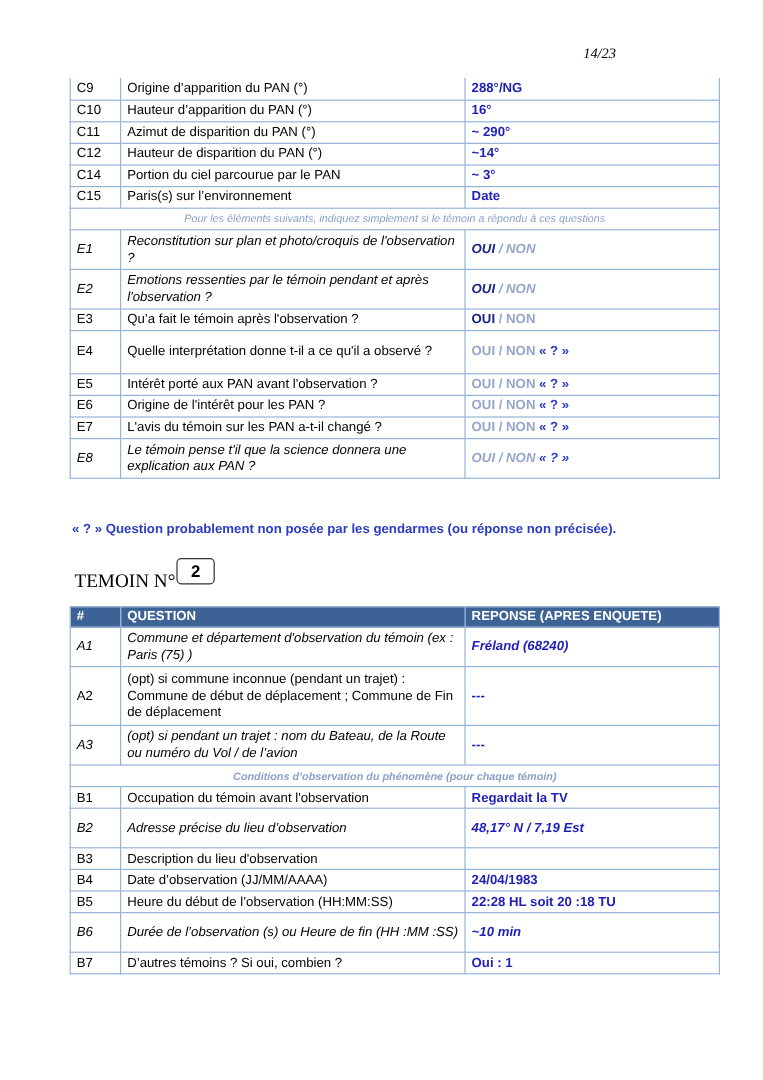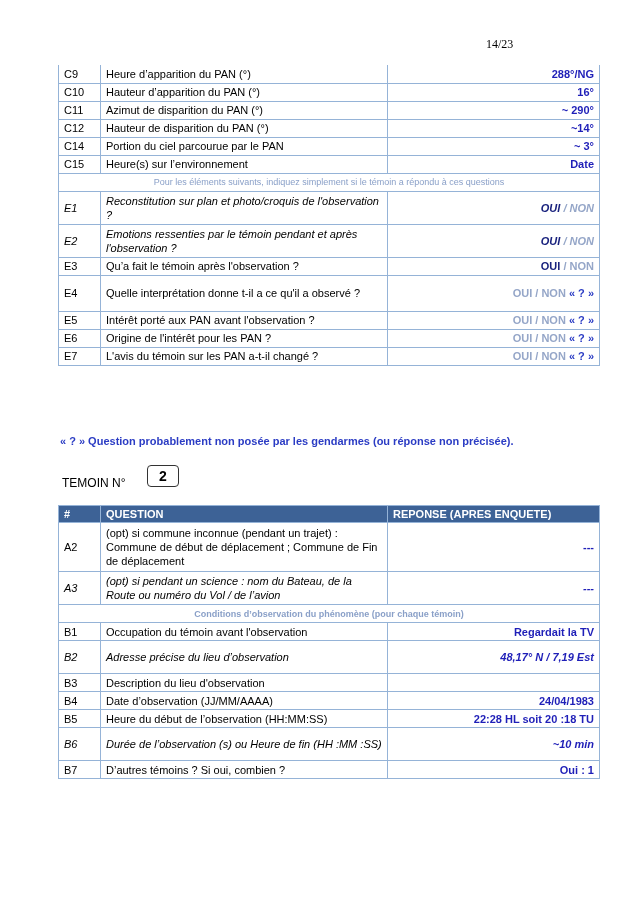--- a/index.html
+++ b/index.html
@@ -1,59 +1,59 @@
 <!DOCTYPE html>
 <html><head>
 <meta charset="utf-8">
 <style>
   html, body { margin: 0; padding: 0; background: #ffffff; }
   body { width: 636px; height: 900px; position: relative; overflow: hidden;
          font-family: "Liberation Sans", sans-serif; color: #000; }
   .page-num { position: absolute; top: 37px; left: 486px;
-              font-family: "Liberation Serif", serif; font-size: 12px; }
+              font-family: "Liberation Serif", serif; font-size: 12px; font-style: italic; }
   table { border-collapse: collapse; position: absolute; left: 58px; width: 541px;
           font-size: 11px; table-layout: fixed; }
   td, th { border: 1px solid #95b3d7; padding: 0 5px; vertical-align: middle; line-height: 14px; }
   col.c1 { width: 42px; }
   col.c2 { width: 287px; }
   col.c3 { width: 212px; }
   .t1 { top: 65px; }
   .t1 tr:first-child td { border-top: none; }
-  .ans { text-align: right; color: #1f1fb8; font-weight: bold; }
+  .ans { text-align: left; color: #1f1fb8; font-weight: bold; }
   .oui { color: #1a237e; font-weight: bold; }
   .non { color: #95a6c8; font-weight: bold; }
   .q { color: #2b3cc4; font-weight: bold; }
-  .sect { text-align: center; color: #8aa0c8; font-size: 9px; height: 17px; }
+  .sect { text-align: center; font-style: italic; color: #8aa0c8; font-size: 9px; height: 17px; }
   .r18 { height: 18px; }
   .r34 { height: 33px; font-style: italic; }
   .r37 { height: 36px; padding-left: 28px; }
   .r50 { height: 49px; }
   .footnote { position: absolute; top: 435px; left: 60px; font-size: 11px; font-weight: bold; color: #2b3cc4; }
-  .temoin { position: absolute; top: 476px; left: 62px; font-family: Liberation Sans, sans-serif; font-size: 12px; }
+  .temoin { position: absolute; top: 476px; left: 62px; font-family: Liberation Serif, serif; font-size: 16px; }
   .temoin-box { position: absolute; top: 465px; left: 147px; width: 30px; height: 20px;
                 border: 1px solid #333; border-radius: 4px; text-align: center;
                 font-weight: bold; font-size: 14px; line-height: 20px; }
   .t2 { top: 505px; }
   .t2 th { background: #3d6296; color: #fff; text-align: left; font-weight: bold; height: 16px; border-color: #95b3d7; }
 </style>
 </head>
 <body>
 
 <div class="page-num">14/23</div>
 
 <table class="t1">
   <colgroup>
       <col class="c1">
       <col class="c2">
       <col class="c3">
     </colgroup>
   <tbody>
     <tr class="r18">
       <td>C9</td>
-      <td>Heure d’apparition du PAN (°)</td>
+      <td>Origine d’apparition du PAN (°)</td>
       <td class="ans">288°/NG</td>
     </tr>
     <tr class="r18">
       <td>C10</td>
       <td>Hauteur d’apparition du PAN (°)</td>
       <td class="ans">16°</td>
     </tr>
     <tr class="r18">
       <td>C11</td>
       <td>Azimut de disparition du PAN (°)</td>
@@ -64,21 +64,21 @@
       <td>Hauteur de disparition du PAN (°)</td>
       <td class="ans">~14°</td>
     </tr>
     <tr class="r18">
       <td>C14</td>
       <td>Portion du ciel parcourue par le PAN</td>
       <td class="ans">~ 3°</td>
     </tr>
     <tr class="r18">
       <td>C15</td>
-      <td>Heure(s) sur l’environnement</td>
+      <td>Paris(s) sur l’environnement</td>
       <td class="ans">Date</td>
     </tr>
     <tr>
       <td colspan="3" class="sect">Pour les éléments suivants, indiquez simplement si le témoin a répondu à ces questions</td>
     </tr>
     <tr class="r34">
       <td>E1</td>
       <td>Reconstitution sur plan et photo/croquis de l'observation ?</td>
       <td class="ans"><span class="oui">OUI</span><span class="non"> / </span><span class="non">NON</span></td>
     </tr>
@@ -105,20 +105,25 @@
     <tr class="r18">
       <td>E6</td>
       <td>Origine de l'intérêt pour les PAN ?</td>
       <td class="ans"><span class="non">OUI</span><span class="non"> / </span><span class="non">NON</span><span class="q"> « ? »</span></td>
     </tr>
     <tr class="r18">
       <td>E7</td>
       <td>L'avis du témoin sur les PAN a-t-il changé ?</td>
       <td class="ans"><span class="non">OUI</span><span class="non"> / </span><span class="non">NON</span><span class="q"> « ? »</span></td>
     </tr>
+    <tr class="r34">
+      <td>E8</td>
+      <td>Le témoin pense t'il  que la science donnera une explication aux PAN ?</td>
+      <td class="ans"><span class="non">OUI</span><span class="non"> / </span><span class="non">NON</span><span class="q"> « ? »</span></td>
+    </tr>
   </tbody>
 </table>
 
 <div class="footnote">« ? » Question  probablement non posée par les gendarmes (ou réponse non précisée).</div>
 
 <div class="temoin">TEMOIN N°</div>
 <div class="temoin-box">2</div>
 
 <table class="t2">
   <colgroup>
@@ -127,28 +132,33 @@
       <col class="c3">
     </colgroup>
   <thead>
     <tr>
       <th>#</th>
       <th>QUESTION</th>
       <th>REPONSE (APRES ENQUETE)</th>
     </tr>
   </thead>
   <tbody>
+    <tr class="r34">
+      <td>A1</td>
+      <td>Commune et département d'observation du témoin (ex : Paris (75) )</td>
+      <td class="ans">Fréland (68240)</td>
+    </tr>
     <tr class="r50">
       <td>A2</td>
       <td>(opt) si commune inconnue (pendant un trajet) : Commune de début de déplacement ; Commune de Fin de déplacement</td>
       <td class="ans">---</td>
     </tr>
     <tr class="r34">
       <td>A3</td>
-      <td>(opt) si pendant un science : nom du Bateau, de la Route ou numéro du Vol / de l’avion</td>
+      <td>(opt) si pendant un trajet : nom du Bateau, de la Route ou numéro du Vol / de l’avion</td>
       <td class="ans">---</td>
     </tr>
     <tr>
       <td colspan="3" class="sect" style="font-weight:bold;">Conditions d’observation du phénomène (pour chaque témoin)</td>
     </tr>
     <tr class="r18">
       <td>B1</td>
       <td>Occupation du témoin avant l'observation</td>
       <td class="ans">Regardait la TV</td>
     </tr>

